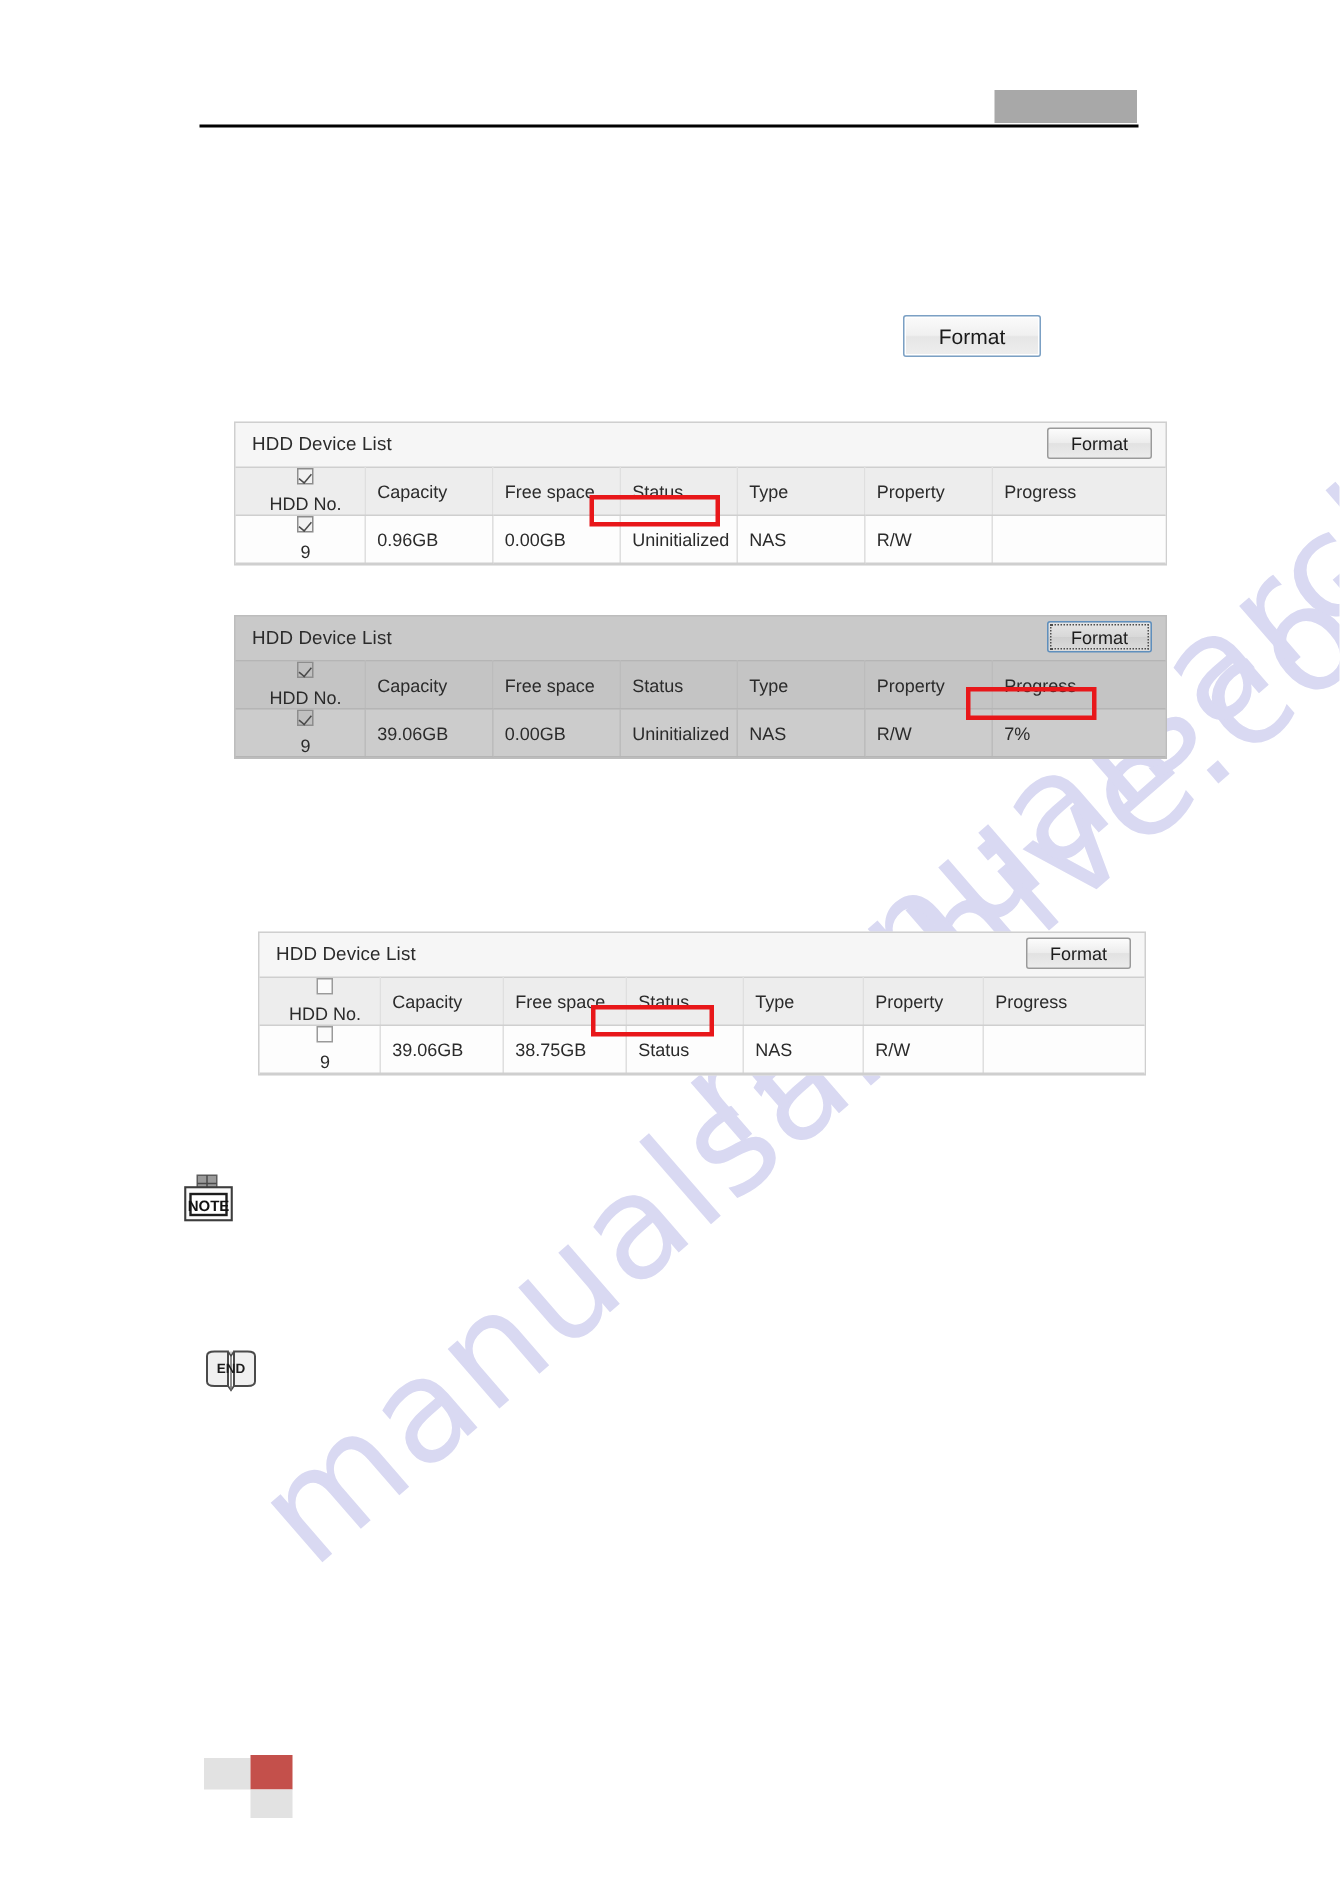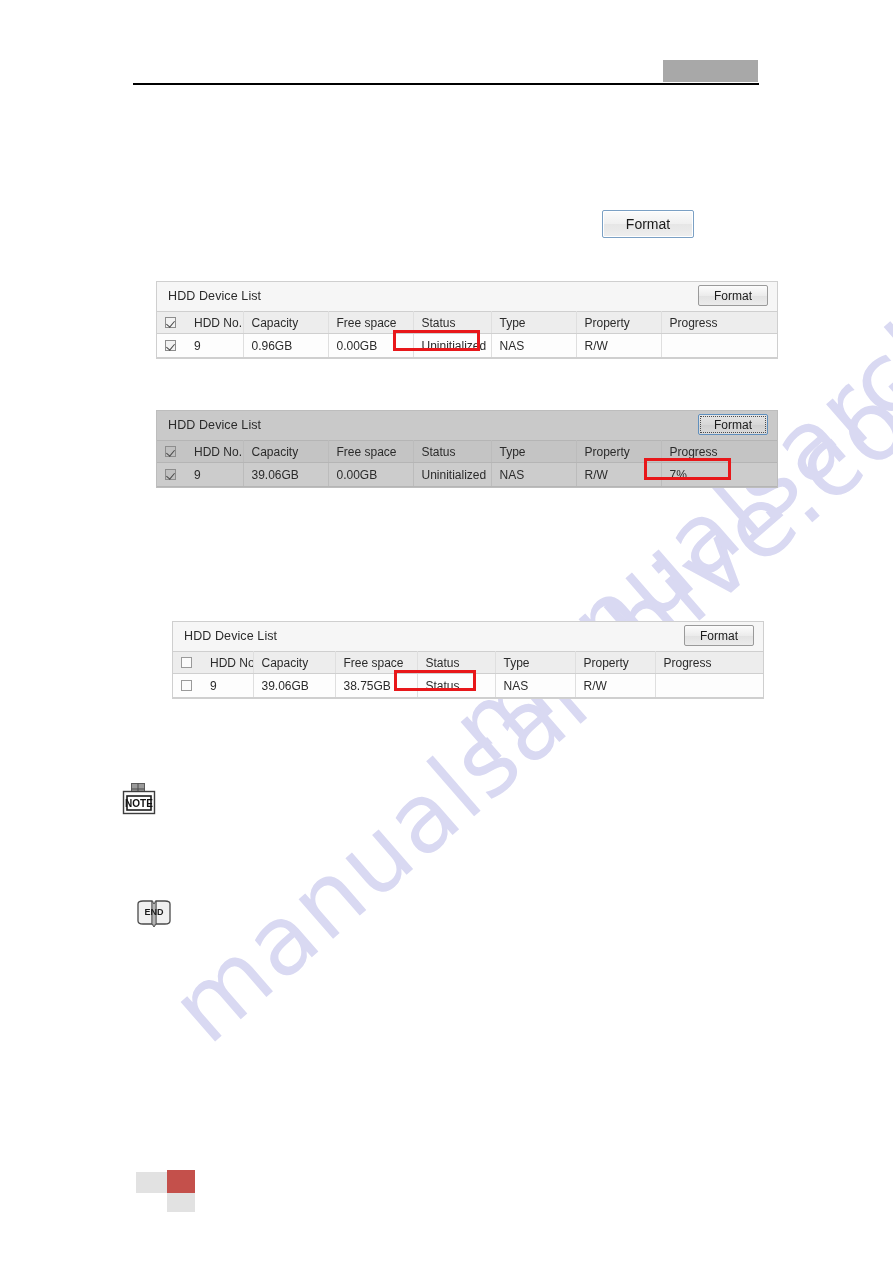--- a/index.html
+++ b/index.html
@@ -170,21 +170,22 @@
     height: 23px;
   }
   table.hdd-table th:last-child,
   table.hdd-table td:last-child {
     border-right: none;
   }
 
   .cell-flex {
     display: flex;
     align-items: center;
-    gap: 18px;
+    gap: 6px;
+    flex-direction: column;
   }
 
   
   .cb {
     display: inline-block;
     width: 11px; height: 11px;
     box-sizing: border-box;
     position: relative;
     flex: 0 0 auto;
   }

